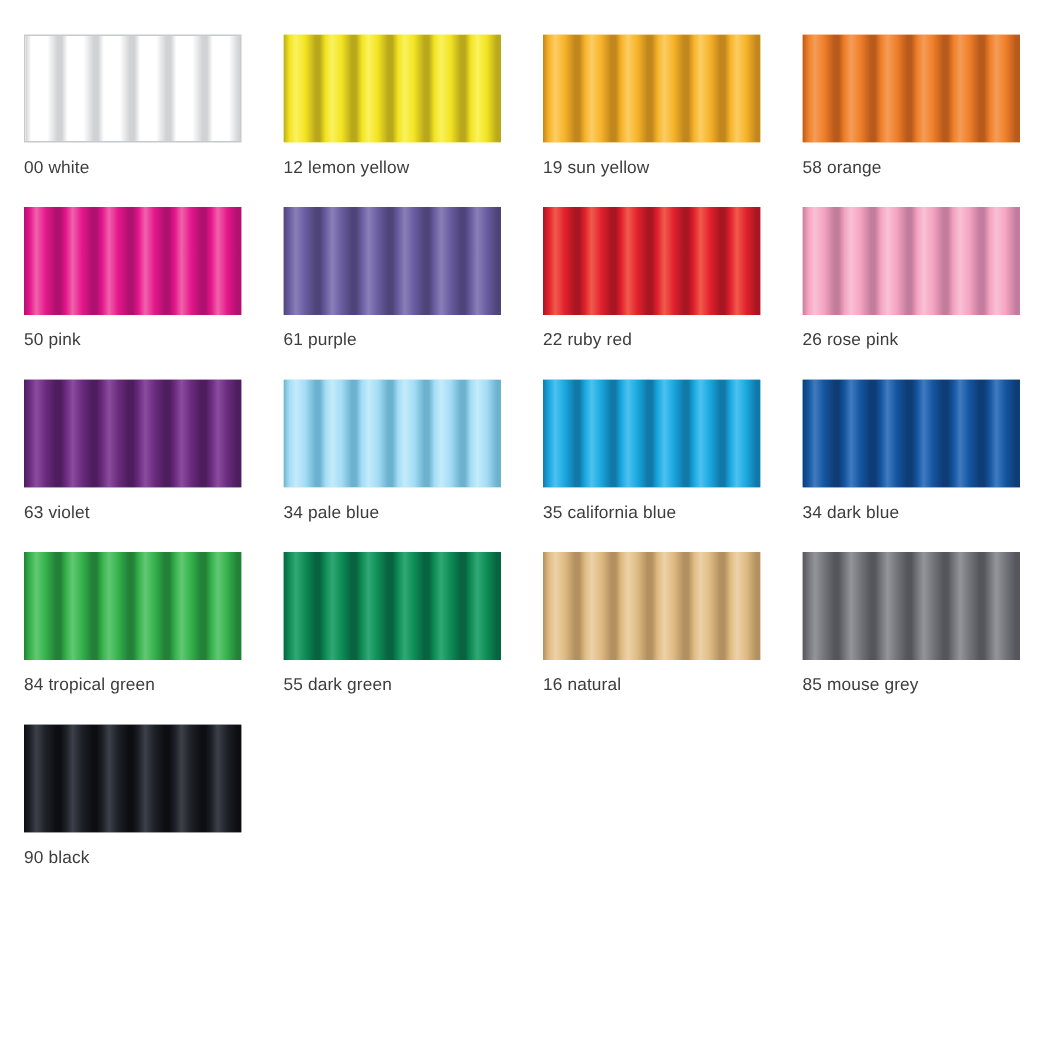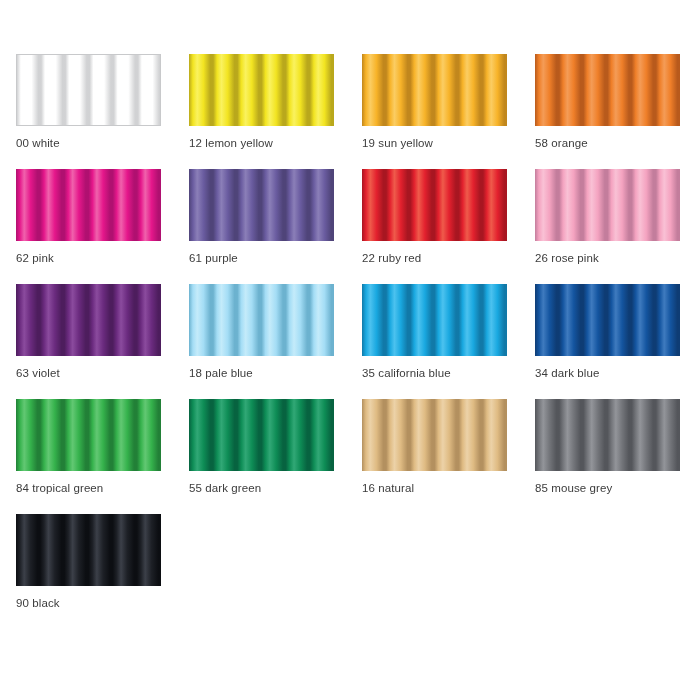--- a/index.html
+++ b/index.html
@@ -12,21 +12,21 @@
     background: #ffffff;
     font-family: "Liberation Sans", sans-serif;
     overflow: hidden;
   }
 
   #chart {
     position: relative;
     width: 700px;
     height: 700px;
     box-sizing: border-box;
-    padding: 54px 0 0 0;
+    padding: 23px 0 0 0;
   }
 
   .swatch-grid {
     display: grid;
     grid-template-columns: repeat(4, 145px);
     column-gap: 28px;
     row-gap: 0;
     grid-auto-rows: 115px;
     margin-left: 16px;
   }
@@ -104,21 +104,21 @@
           <div class="swatch-fill" style="background: rgb(239, 127, 41);"></div>
           <div class="swatch-ribs" style="background: repeating-linear-gradient(90deg, rgb(184, 90, 28) 0px, rgb(239, 127, 41) 3.87px, rgb(244, 156, 87) 8.23px, rgb(239, 127, 41) 14.52px, rgb(184, 90, 28) 21.3px, rgb(184, 90, 28) 24.2px);"></div>
         </div>
         <div class="swatch-label">58 orange</div>
       </div>
       <div class="swatch-cell">
         <div class="swatch-chip">
           <div class="swatch-fill" style="background: rgb(229, 23, 139);"></div>
           <div class="swatch-ribs" style="background: repeating-linear-gradient(90deg, rgb(176, 16, 112) 0px, rgb(229, 23, 139) 3.87px, rgb(240, 98, 172) 8.23px, rgb(229, 23, 139) 14.52px, rgb(176, 16, 112) 21.3px, rgb(176, 16, 112) 24.2px);"></div>
         </div>
-        <div class="swatch-label">62 pink</div>
+        <div class="swatch-label">50 pink</div>
       </div>
       <div class="swatch-cell">
         <div class="swatch-chip">
           <div class="swatch-fill" style="background: rgb(106, 92, 160);"></div>
           <div class="swatch-ribs" style="background: repeating-linear-gradient(90deg, rgb(79, 68, 121) 0px, rgb(106, 92, 160) 3.87px, rgb(139, 127, 184) 8.23px, rgb(106, 92, 160) 14.52px, rgb(79, 68, 121) 21.3px, rgb(79, 68, 121) 24.2px);"></div>
         </div>
         <div class="swatch-label">61 purple</div>
       </div>
       <div class="swatch-cell">
         <div class="swatch-chip">
@@ -139,21 +139,21 @@
           <div class="swatch-fill" style="background: rgb(107, 43, 127);"></div>
           <div class="swatch-ribs" style="background: repeating-linear-gradient(90deg, rgb(77, 29, 93) 0px, rgb(107, 43, 127) 3.87px, rgb(139, 75, 158) 8.23px, rgb(107, 43, 127) 14.52px, rgb(77, 29, 93) 21.3px, rgb(77, 29, 93) 24.2px);"></div>
         </div>
         <div class="swatch-label">63 violet</div>
       </div>
       <div class="swatch-cell">
         <div class="swatch-chip">
           <div class="swatch-fill" style="background: rgb(164, 221, 245);"></div>
           <div class="swatch-ribs" style="background: repeating-linear-gradient(90deg, rgb(108, 178, 207) 0px, rgb(164, 221, 245) 3.87px, rgb(196, 235, 250) 8.23px, rgb(164, 221, 245) 14.52px, rgb(108, 178, 207) 21.3px, rgb(108, 178, 207) 24.2px);"></div>
         </div>
-        <div class="swatch-label">18 pale blue</div>
+        <div class="swatch-label">34 pale blue</div>
       </div>
       <div class="swatch-cell">
         <div class="swatch-chip">
           <div class="swatch-fill" style="background: rgb(25, 168, 224);"></div>
           <div class="swatch-ribs" style="background: repeating-linear-gradient(90deg, rgb(17, 121, 168) 0px, rgb(25, 168, 224) 3.87px, rgb(76, 194, 239) 8.23px, rgb(25, 168, 224) 14.52px, rgb(17, 121, 168) 21.3px, rgb(17, 121, 168) 24.2px);"></div>
         </div>
         <div class="swatch-label">35 california blue</div>
       </div>
       <div class="swatch-cell">
         <div class="swatch-chip">

